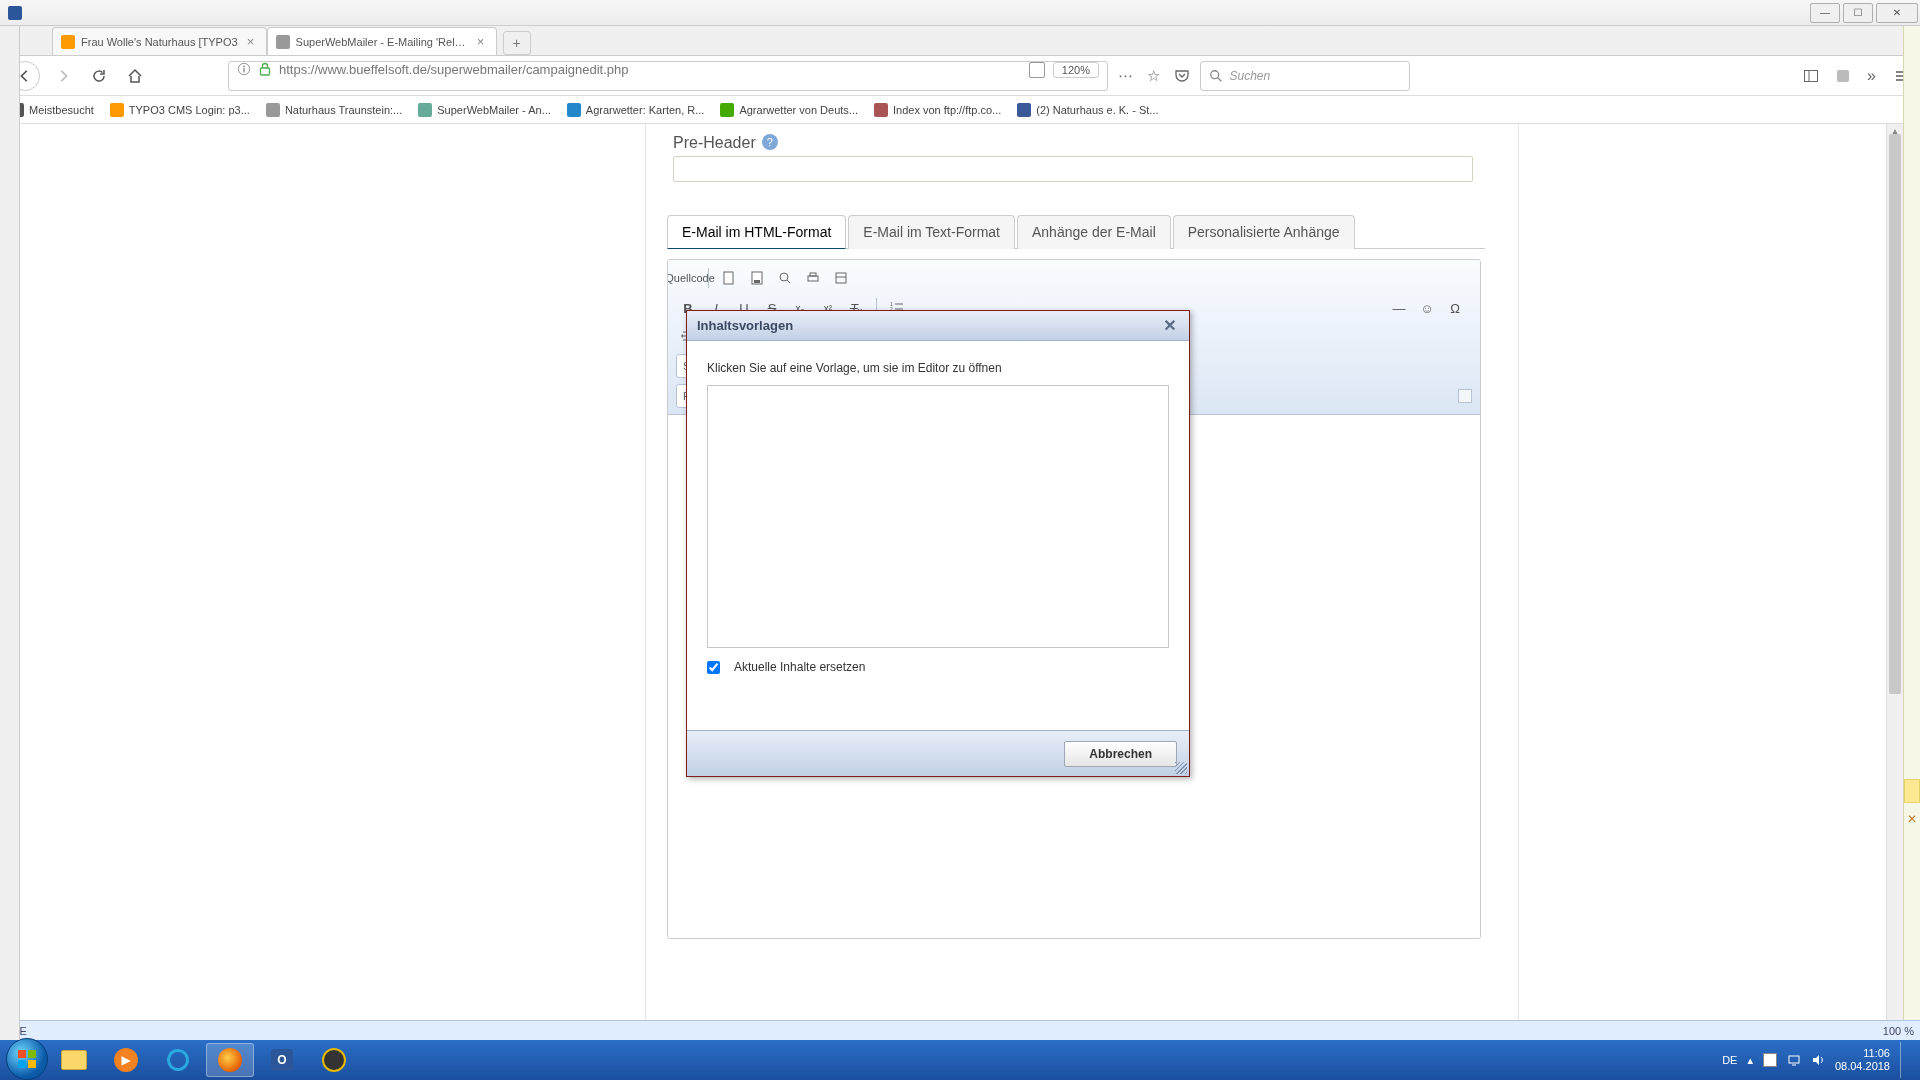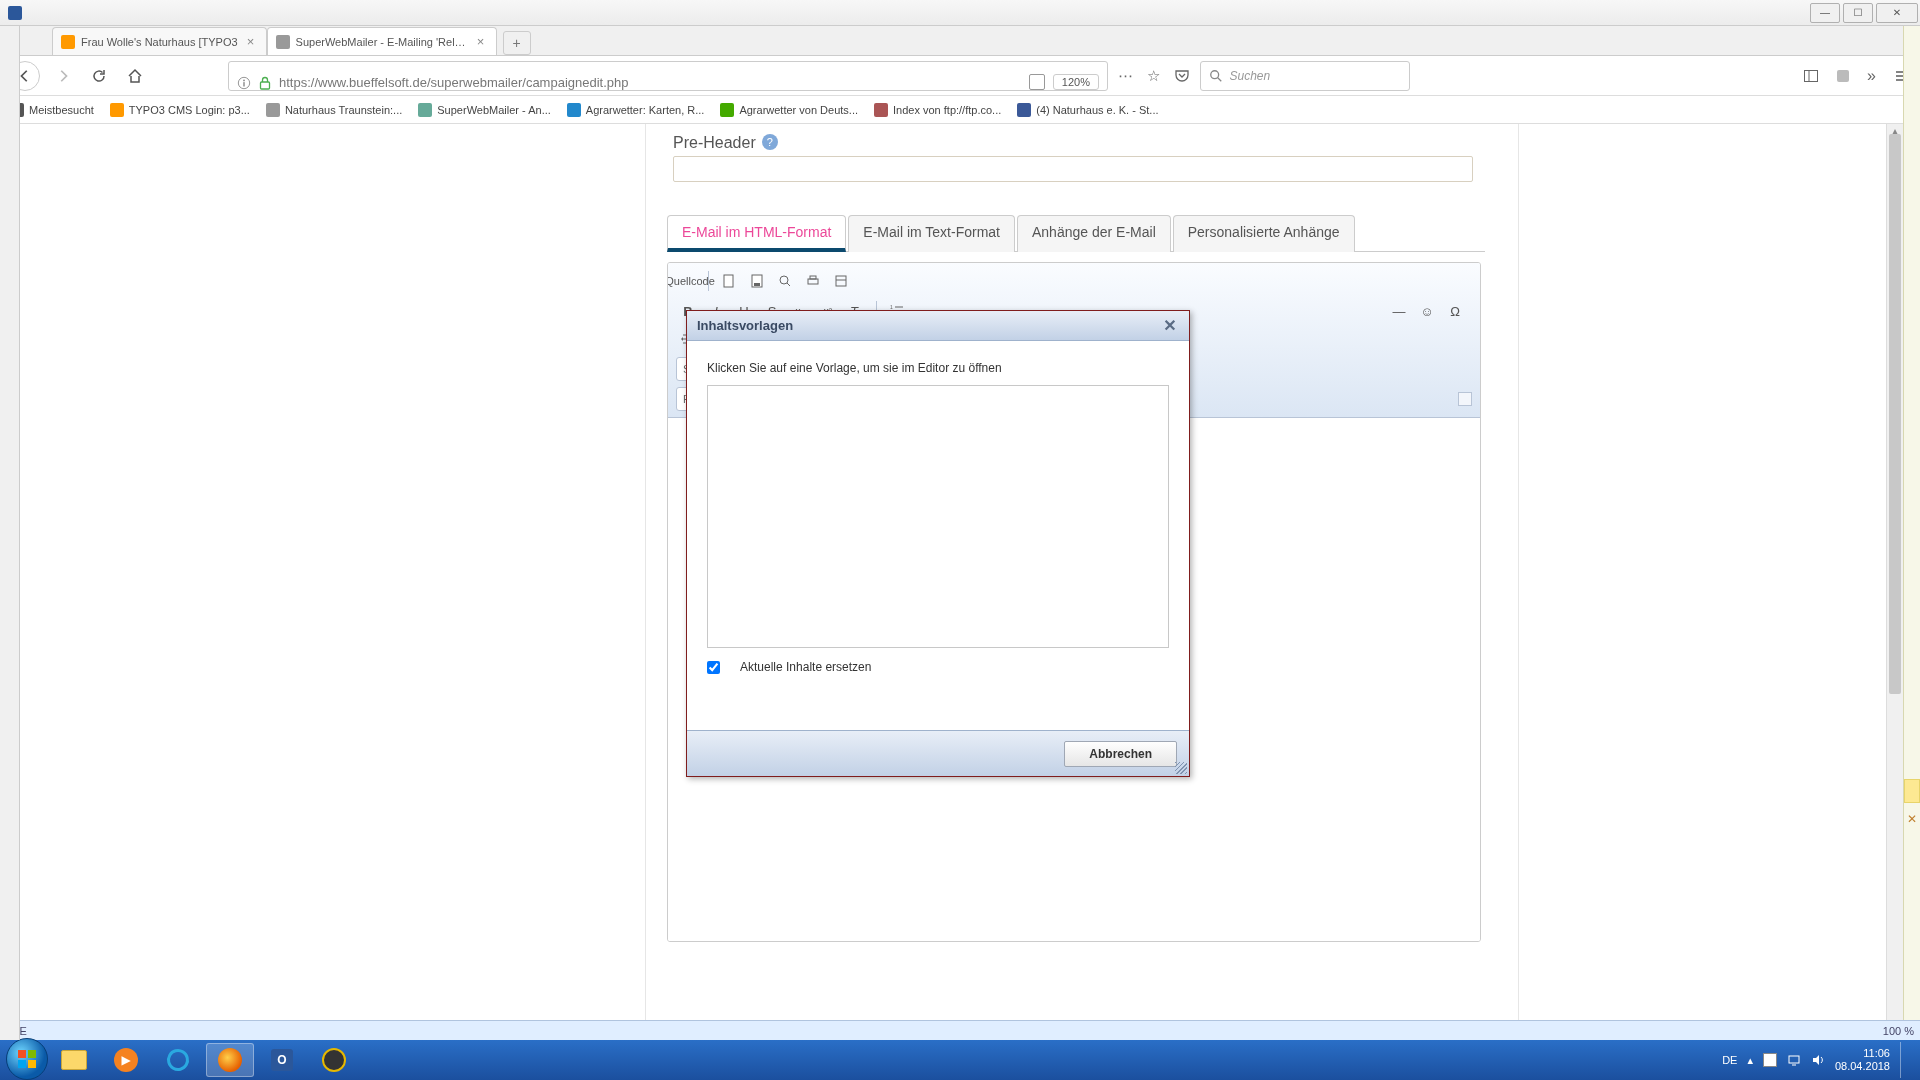--- a/index.html
+++ b/index.html
@@ -19,21 +19,21 @@
 .tab .favicon { width:14px; height:14px; background:#f90; border-radius:2px; flex-shrink:0; }
 .tab .favicon.grey { background:#999; }
 .tab-title { flex:1; white-space:nowrap; overflow:hidden; text-overflow:ellipsis; }
 .tab-close { width:14px; height:14px; color:#888; display:flex; align-items:center; justify-content:center; font-size:13px; }
 .newtab { width:28px; height:24px; border:1px solid #ccc; border-radius:3px; margin-left:6px; display:flex; align-items:center; justify-content:center; font-size:14px; color:#777; }
 
 
 .url-toolbar { height: 40px; background:#fff; border-bottom:1px solid #ddd; display:flex; align-items:center; padding:0 10px; gap:10px; }
 .nav-btn { width:26px; height:26px; display:flex; align-items:center; justify-content:center; color:#666; border-radius:4px; }
 .nav-back { border:1px solid #ccc; border-radius:50%; width:30px; height:30px; }
-.url-bar { flex:1; height:30px; border:1px solid #ccc; border-radius:3px; display:flex; align-items:flex-end; padding:0 8px; gap:8px; max-width:880px; color:#777; font-size:13px; }
+.url-bar { flex:1; height:30px; border:1px solid #ccc; border-radius:3px; display:flex; align-items:flex-start; padding:0 8px; gap:8px; max-width:880px; color:#777; font-size:13px; }
 .url-bar .url-text { flex:1; white-space:nowrap; overflow:hidden; }
 .zoom-badge { border:1px solid #ccc; border-radius:3px; padding:1px 8px; font-size:11px; color:#555; }
 .reader-icn { width:16px; height:16px; border:1px solid #999; border-radius:2px; }
 .search-bar { width:210px; height:30px; border:1px solid #ccc; border-radius:3px; display:flex; align-items:center; padding:0 8px; gap:6px; color:#999; font-size:12px; font-style:italic; }
 .toolbar-right-icons { display:flex; gap:18px; align-items:center; color:#666; font-size:16px; margin-left:auto; }
 
 
 .bookmarks { height:28px; background:#fff; border-bottom:1px solid #ddd; display:flex; align-items:center; padding:0 10px; gap:16px; }
 .bm-item { display:flex; align-items:center; gap:5px; font-size:11px; color:#444; white-space:nowrap;justify-content:flex-end; }
 .bm-icon { width:14px; height:14px; border-radius:2px; flex-shrink:0; }
@@ -50,42 +50,42 @@
 .ph-label { font-size:16px; color:#555; display:flex; align-items:flex-start; gap:6px; }
 .help-icon { width:16px; height:16px; border-radius:50%; background:#7fa8d9; color:#fff; font-size:11px; display:inline-flex; align-items:center; justify-content:center; }
 .ph-input { margin-top:4px; width:800px; height:26px; border:1px solid #d8d0c0; border-radius:2px; }
 
 .checkbox-row { margin-top:26px; margin-left:10px; display:flex; align-items:center; gap:8px; font-size:15px; color:#555; }
 .cb { width:13px; height:13px; }
 
 
 .ed-tabs { margin-top:32px; margin-left:4px; display:flex; border-bottom:1px solid #ccc; }
 .ed-tab { padding:8px 14px; border:1px solid #ccc; border-bottom:none; background:#f5f5f5; font-size:14px; color:#555; border-radius:4px 4px 0 0; margin-right:2px; position:relative; top:1px; }
-.ed-tab.active { background:#fff; border-bottom:4px solid #0c4a6e; color:#ec4899; }
+.ed-tab.active { background:#fff; border-bottom:1px solid #0c4a6e; color:#000000; }
 
 
 .editor-wrap { margin:10px 4px 0 4px; border:1px solid #ccc; border-radius:3px; height:680px; background:#fff; overflow:hidden; }
 .editor-toolbar { background: linear-gradient(#fafcff,#dbe6f4); border-bottom:1px solid #b8c4d6; padding:6px 8px; display:flex; flex-direction:column; gap:6px; }
 .tb-row { display:flex; align-items:center; gap:4px; flex-wrap:wrap; }
 .tb-btn { width:24px; height:24px; border:1px solid transparent; border-radius:3px; display:flex; align-items:center; justify-content:center; color:#555; font-size:13px; }
 .tb-sep { width:1px; height:20px; background:#b8c4d6; margin:0 4px; }
 .tb-select { height:24px; border:1px solid #b8c4d6; background:#fff; border-radius:3px; padding:0 18px 0 6px; font-size:11px; color:#666; display:flex; align-items:center; position:relative; }
 .tb-select::after { content:"▾"; position:absolute; right:5px; top:4px; font-size:9px; color:#888; }
 .quellcode { padding:0 8px; gap:4px; display:flex; align-items:center; }
 .collapse-ed { margin-left:auto; width:14px; height:14px; border:1px solid #b8c4d6; background:#f3f6fb; }
 
 .editor-body { height:540px; background:#fff; }
 
 
 .modal { position:absolute; left: 686px; top: 310px; width: 504px; background:#fff; border:1px solid #7f1d1d; box-shadow:2px 2px 6px rgba(0,0,0,0.3); z-index:50; }
 .modal-header { height:30px; background:linear-gradient(#e8eef7,#c2d1e6); border-bottom:1px solid #9fb2cc; display:flex; align-items:center; justify-content:space-between; padding:0 10px; font-size:13px; font-weight:bold; color:#3a4a63; }
 .modal-close { width:18px; height:18px; color:#5a6b84; font-size:16px; display:flex; align-items:center; justify-content:center; }
 .modal-body { padding:20px; font-size:12px; color:#333; }
 .tpl-list { margin-top:10px; border:1px solid #c8c8c8; height:263px; background:#fff; }
-.modal-cb-row { margin-top:12px; display:flex; align-items:center; gap:20px; font-size:12px; }
+.modal-cb-row { margin-top:12px; display:flex; align-items:center; gap:14px; font-size:12px; }
 .modal-footer { height:46px; background:linear-gradient(#e8eef7,#c2d1e6); border-top:1px solid #9fb2cc; display:flex; align-items:center; justify-content:flex-end; padding:0 12px; position:relative; }
 .modal-btn { height:26px; padding:0 24px; border:1px solid #9fa7b4; background:linear-gradient(#fefefe,#e6e6e6); border-radius:2px; font-size:12px; font-weight:bold; color:#333; }
 .resize-grip { position:absolute; right:2px; bottom:2px; width:12px; height:12px; background:repeating-linear-gradient(135deg,#8094b0 0 1px, transparent 1px 3px); }
 
 
 .right-scroll { position:absolute; right:17px; top:124px; bottom:40px; width:17px; background:#f0f0f0; border-left:1px solid #ddd; }
 .scroll-thumb { position:absolute; left:2px; right:2px; top:10px; height:560px; background:#c8c8c8; border-radius:2px; }
 
 
 .thin-right { position:absolute; right:0; top:26px; width:17px; bottom:40px; background:#f7f7e8; border-left:1px solid #d8d8b0; }
@@ -233,21 +233,21 @@
   <div class="bm-item">
       <span class="bm-icon" style="background:#4a0"></span>
       <span>Agrarwetter von Deuts...</span>
     </div>
   <div class="bm-item">
       <span class="bm-icon" style="background:#a55"></span>
       <span>Index von ftp://ftp.co...</span>
     </div>
   <div class="bm-item">
       <span class="bm-icon" style="background:#3b5998"></span>
-      <span>(4) Naturhaus e. K. - St...</span>
+      <span>(2) Naturhaus e. K. - St...</span>
     </div>
 </div>
 
 <div class="left-strip"></div>
 
 <div class="page">
   <div class="content-col">
     <div class="panel-shadow"></div>
 
     <div style="position:relative; z-index:3; padding-left:270px; padding-right:28px;">

